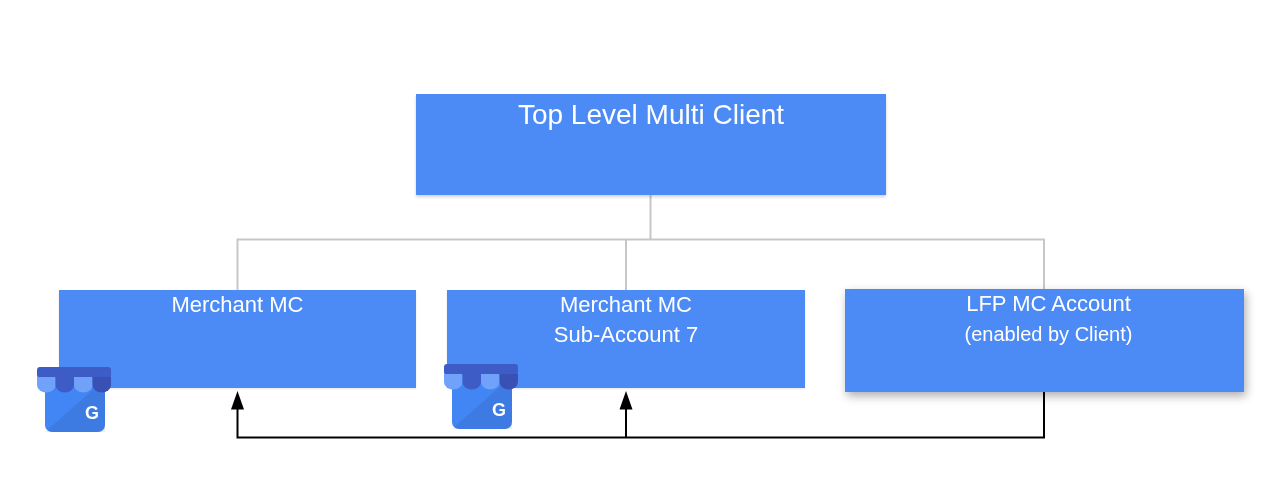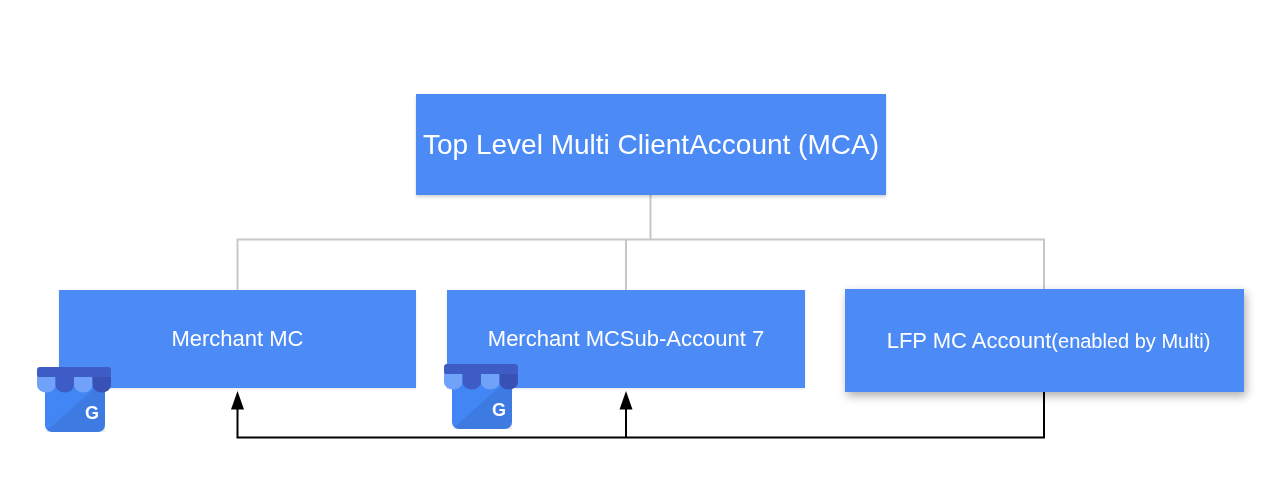--- a/index.html
+++ b/index.html
@@ -39,23 +39,22 @@
     stroke: var(--flow-connector);
     stroke-width: 2;
     fill: none;
   }
   .arrowhead { fill: var(--flow-connector); }
   .node {
     position: absolute;
     background: var(--node-fill);
     color: var(--node-text);
     display: flex;
-    flex-direction: row;
+    flex-direction: column;
     align-items: center;
-    justify-content: center;
     text-align: center;
   }
   .node-mca {
     left: 416px; top: 94px;
     width: 470px; height: 101px;
     font-size: 28px;
     line-height: 41px;
     box-shadow: 0 2px 3px rgba(0,0,0,0.18);
   }
   .node-sub1 {
@@ -106,35 +105,34 @@
              M626 239.5 L626 291"></path>
 
     <path class="flow-line" d="M1044 392 L1044 437.5 L237.5 437.5 L237.5 408
              M626 437.5 L626 408"></path>
     <polygon class="arrowhead" points="237.5,391 231,409.5 244,409.5"></polygon>
     <polygon class="arrowhead" points="626,391 619.5,409.5 632.5,409.5"></polygon>
   </svg>
 
   <div class="node node-mca">
     <div class="line1">Top Level Multi Client</div>
-    <div class="line2">Account (MCA)</div>
   </div>
 
   <div class="node node-sub1">
     <div class="line1">Merchant MC</div>
   </div>
 
   <div class="node node-sub2">
     <div class="line1">Merchant MC</div>
     <div class="line2">Sub-Account 7</div>
   </div>
 
   <div class="node node-lfp">
     <div class="line1">LFP MC Account</div>
-    <div class="line2">(enabled by Multi)</div>
+    <div class="line2">(enabled by Client)</div>
   </div>
 
   <svg class="gmb-icon gmb-icon-1" viewBox="0 0 74 65" xmlns="http://www.w3.org/2000/svg">
     <rect x="8" y="8" width="60" height="57" rx="7" fill="var(--icon-body)"></rect>
     <polygon points="8,65 68,12 68,65" fill="#000000" opacity="0.07"></polygon>
     <rect x="0" y="0" width="74" height="11" rx="3" fill="var(--icon-awning-dark)"></rect>
     <path d="M0 10 h18.5 v8 a9.25 7.5 0 0 1 -18.5 0 z" fill="var(--icon-awning-light)"></path>
     <path d="M18.5 10 h18.5 v8 a9.25 7.5 0 0 1 -18.5 0 z" fill="var(--icon-awning-dark)"></path>
     <path d="M37 10 h18.5 v8 a9.25 7.5 0 0 1 -18.5 0 z" fill="var(--icon-awning-light)"></path>
     <path d="M55.5 10 h18.5 v8 a9.25 7.5 0 0 1 -18.5 0 z" fill="var(--icon-awning-darkest)"></path>

